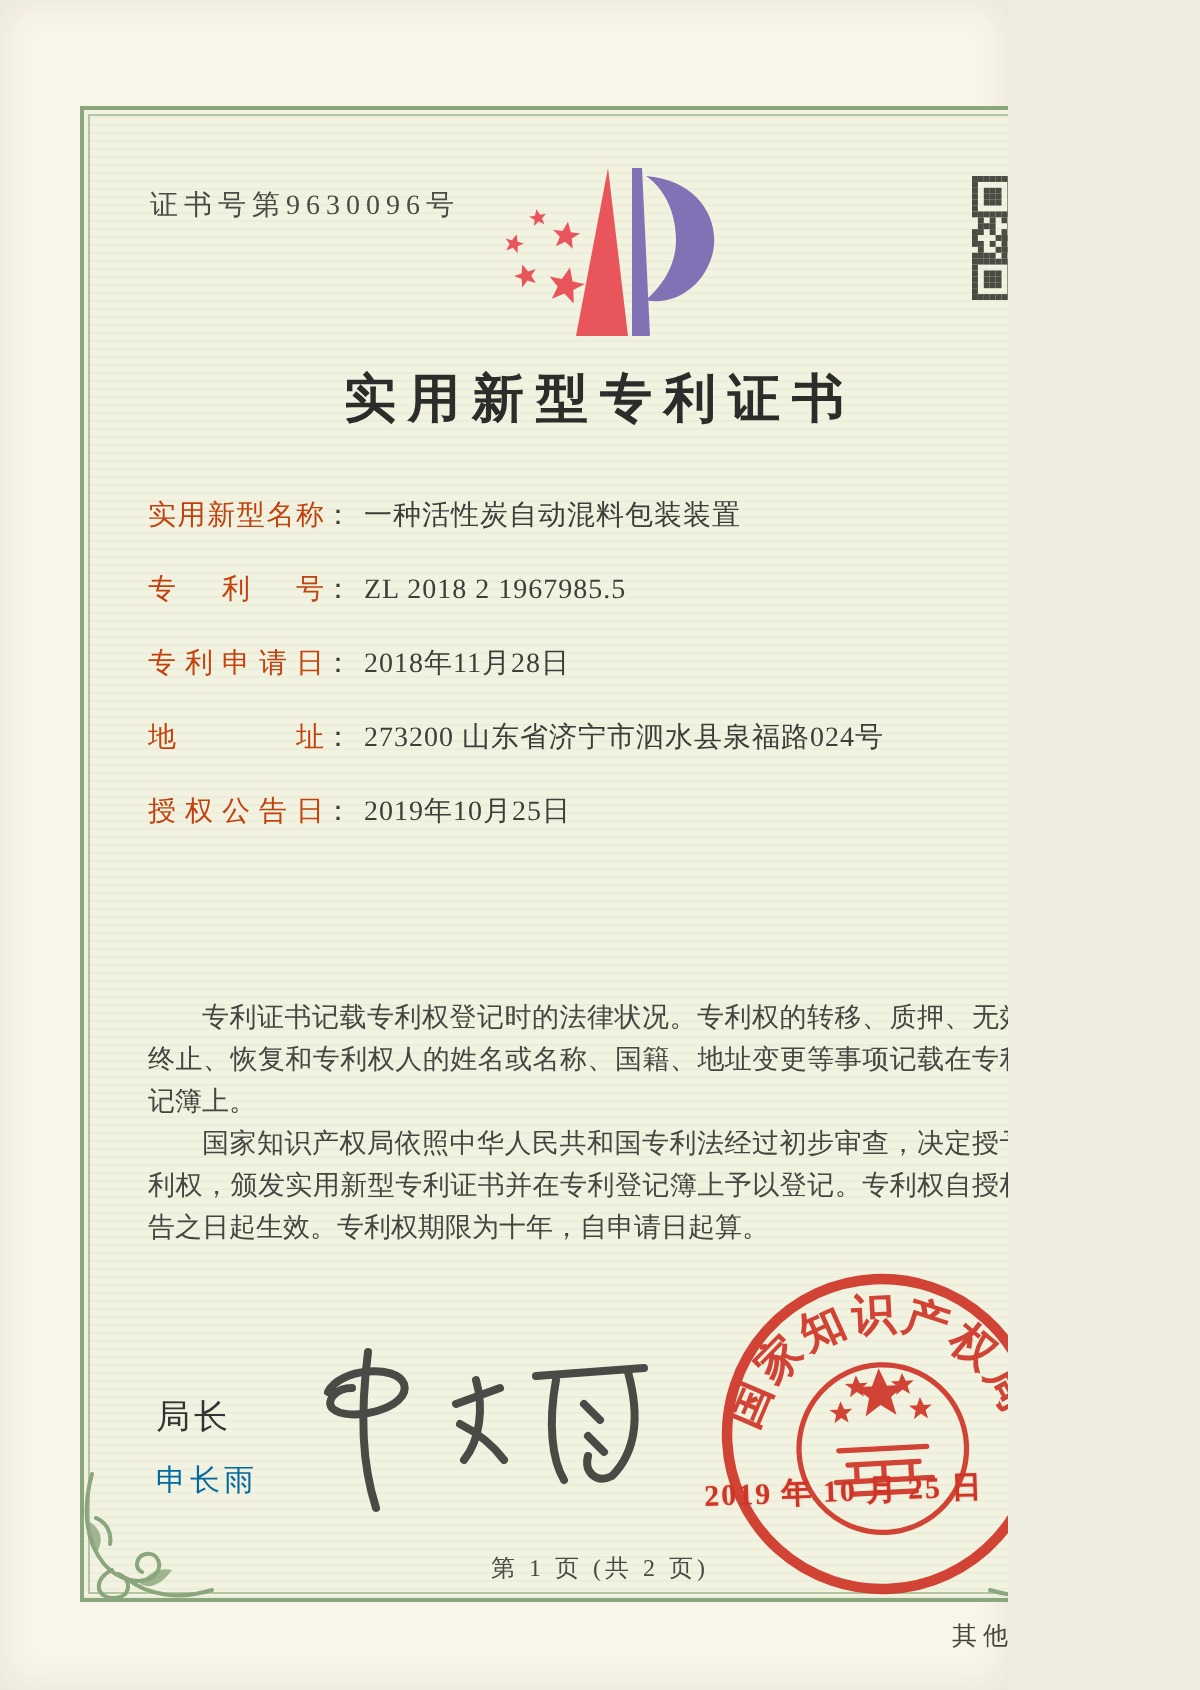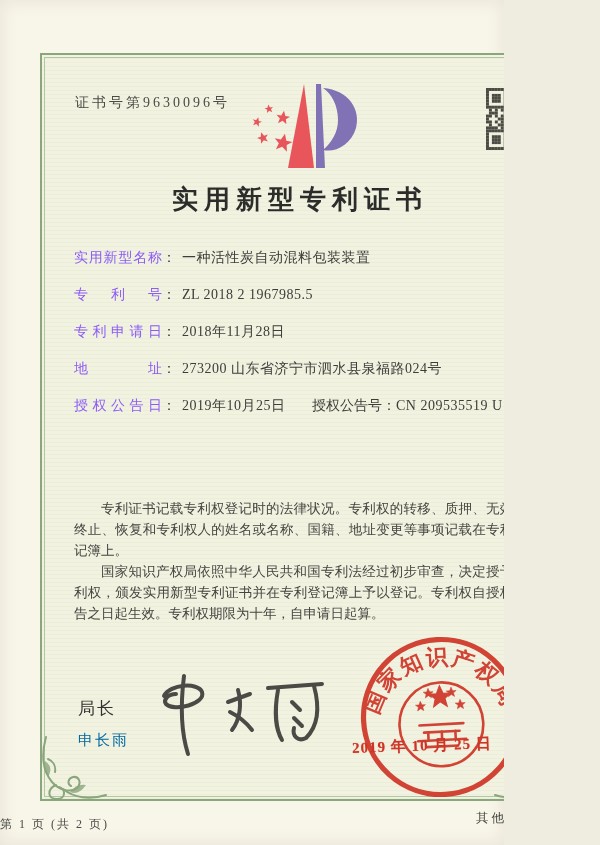--- a/index.html
+++ b/index.html
@@ -39,21 +39,21 @@
   .title{
     position:absolute;left:0;top:182px;width:600px;
     text-align:center;font-size:26px;font-weight:bold;color:#2c2c2a;
     letter-spacing:6px;
   }
 
   .fields{position:absolute;left:74px;top:249px;width:454px;}
   .frow{position:relative;height:37px;font-size:14px;color:#3d3d3a;}
   .flabel{
     display:inline-block;width:88px;vertical-align:top;
-    text-align:justify;text-align-last:justify;color:#8b5cf6;
+    text-align:justify;text-align-last:justify;color:#c2410c;
   }
   .fcolon{display:inline-block;margin-right:6px;}
   .fvalue{letter-spacing:.5px;}
   .grant-no{position:absolute;left:238px;top:0;}
 
   .paras{
     position:absolute;left:74px;top:498px;width:453px;
     font-size:13.5px;line-height:21px;color:#454541;
     text-align:justify;
   }
@@ -64,22 +64,22 @@
   .signature{position:absolute;left:146px;top:660px;width:200px;height:110px;}
 
   .seal{position:absolute;left:352px;top:628px;width:178px;height:178px;opacity:.92;transform:rotate(-3deg);}
   .seal-date{
     position:absolute;left:352px;top:736px;width:170px;
     color:#cf3526;font-size:15px;font-weight:bold;letter-spacing:1px;
     transform:rotate(-2deg);text-shadow:0 0 1px rgba(207,53,38,.4);
   }
 
   .page-no{
-    position:absolute;left:0;top:776px;width:600px;text-align:left;
-    font-size:12px;color:#4a4a46;letter-spacing:2px;margin-top:40px;
+    position:absolute;left:0;top:776px;width:600px;text-align:center;
+    font-size:12px;color:#4a4a46;letter-spacing:2px;
   }
   .back-note{
     position:absolute;left:0;top:810px;width:600px;text-align:right;
     font-size:12.5px;color:#44443f;letter-spacing:3px;
   }
 </style>
 </head>
 <body>
 
 <div class="page">
@@ -385,23 +385,20 @@
       <span class="flabel">专利号</span><span class="fcolon">：</span><span class="fvalue">ZL 2018 2 1967985.5</span>
     </div>
     <div class="frow">
       <span class="flabel">专利申请日</span><span class="fcolon">：</span><span class="fvalue">2018年11月28日</span>
     </div>
     <div class="frow">
       <span class="flabel">地址</span><span class="fcolon">：</span><span class="fvalue">273200 山东省济宁市泗水县泉福路024号</span>
     </div>
     <div class="frow">
       <span class="flabel">授权公告日</span><span class="fcolon">：</span><span class="fvalue">2019年10月25日</span>
-      <span class="grant-no">
-        <span>授权公告号</span><span>：</span><span class="fvalue">CN 209535519 U</span>
-      </span>
     </div>
   </div>
 
   <div class="paras">
     <p>专利证书记载专利权登记时的法律状况。专利权的转移、质押、无效、终止、恢复和专利权人的姓名或名称、国籍、地址变更等事项记载在专利登记簿上。</p>
     <p>国家知识产权局依照中华人民共和国专利法经过初步审查，决定授予专利权，颁发实用新型专利证书并在专利登记簿上予以登记。专利权自授权公告之日起生效。专利权期限为十年，自申请日起算。</p>
   </div>
 
   <div class="director-label">局长</div>
   <div class="director-name">申长雨</div>

